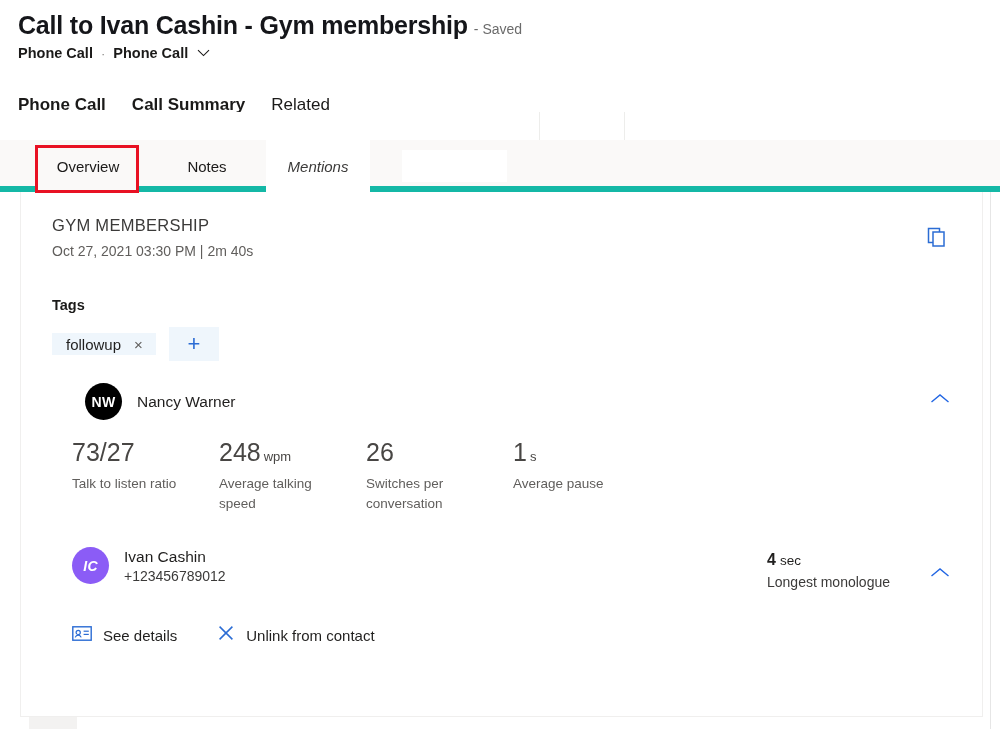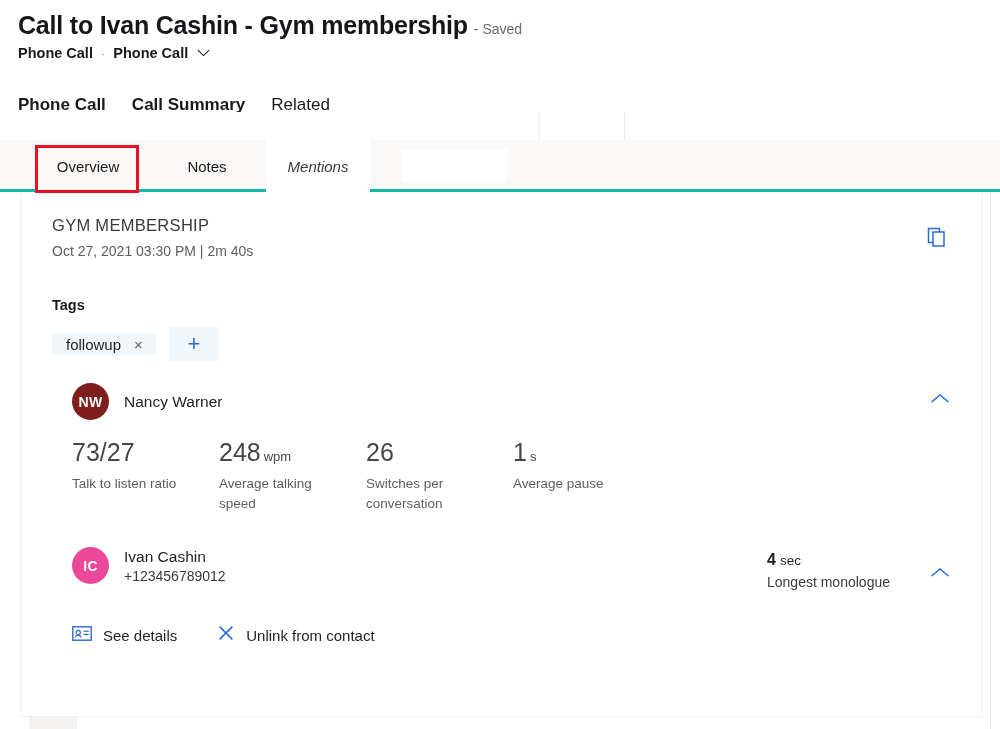--- a/index.html
+++ b/index.html
@@ -45,21 +45,21 @@
     height: 3px; background: #2266e3; border-radius: 2px;
   }
 
   
   .strip-dividers { position: absolute; left: 0; top: 112px; width: 1000px; height: 28px; background:#fff; }
   .vline { position: absolute; top: 0; width: 1px; height: 28px; background: #ededeb; }
 
   
   .subtabbar {
     position: absolute; left: 0; top: 140px; width: 1000px; height: 52px;
-    background: #faf9f8; border-bottom: 3px solid #14b8a6;
+    background: #faf9f8; border-bottom: 6px solid #14b8a6;
   }
   .subtab {
     position: absolute; top: 0; height: 52px;
     display: flex; align-items: center; justify-content: center;
     font-size: 15px; color: #1b1a19; cursor: pointer;
   }
   .subtab-overview { left: 38px; width: 100px; background: #faf9f8; }
   .subtab-notes { left: 170px; width: 74px; }
   .subtab-mentions {
     left: 266px; width: 104px; background: #ffffff;
@@ -215,21 +215,21 @@
         <div class="tag-chip">
           <span>followup</span>
           <span class="tag-remove">×</span>
         </div>
         <div class="tag-add">+</div>
       </div>
 
 
       <div class="attendee-block">
         <div class="attendee-head">
-          <div class="avatar" style="background:#7f1d1d;">NW</div>
+          <div class="avatar" style="background:#000000;margin-left:13px;">NW</div>
           <div class="attendee-names">
             <div class="attendee-name">Nancy Warner</div>
           </div>
         </div>
         <div class="chevron-collapse">
           <svg width="20" height="12" viewBox="0 0 20 12" aria-hidden="true">
               <path d="M1.5 9 L10 2 L18.5 9" fill="none" stroke="#2266e3" stroke-width="1.4"></path>
             </svg>
         </div>
 
@@ -248,21 +248,21 @@
           </div>
           <div class="metric">
             <div><span class="metric-value">1</span><span class="metric-unit">s</span></div>
             <div class="metric-label">Average pause</div>
           </div>
         </div>
       </div>
 
       <div class="attendee-block" style="margin-top:34px;">
         <div class="attendee-head">
-          <div class="avatar" style="background:#ec4899;">IC</div>
+          <div class="avatar" style="background:#8b5cf6;font-style:italic;">IC</div>
           <div class="attendee-names">
             <div class="attendee-name">Ivan Cashin</div>
             <div class="attendee-phone">+123456789012</div>
           </div>
         </div>
 
         <div class="monologue">
           <div><span class="monologue-value">4</span><span class="monologue-unit">sec</span></div>
           <div class="monologue-label">Longest monologue</div>
         </div>

